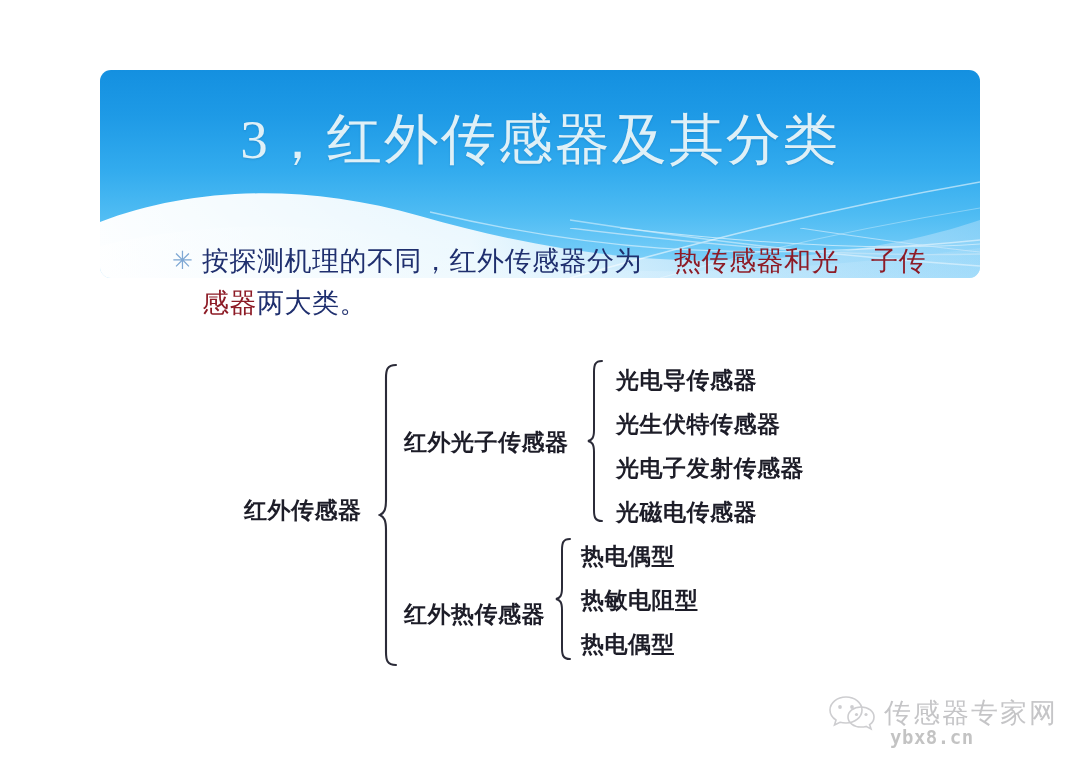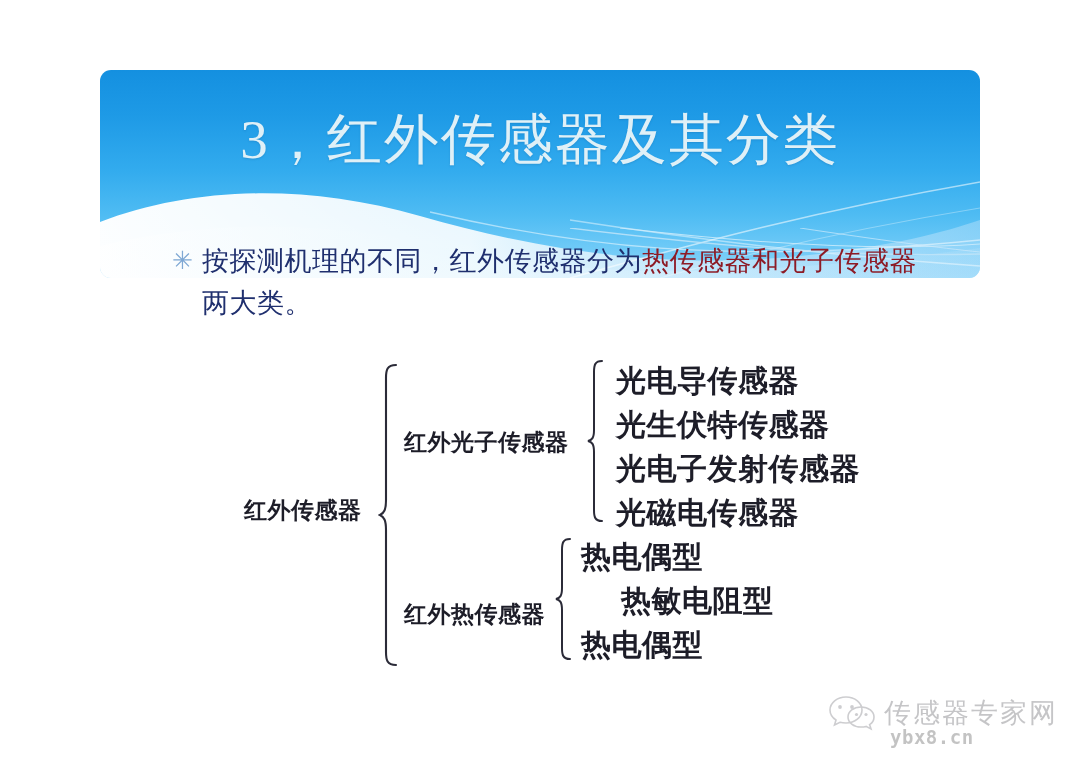--- a/index.html
+++ b/index.html
@@ -86,21 +86,21 @@
     font-family: "Liberation Sans", sans-serif;
   }
   #bullet-text {
     flex: 1 1 auto;
     font-family: "Liberation Serif", "DejaVu Serif", serif;
     font-size: 27px;
     line-height: 42px;
     letter-spacing: 0.5px;
   }
   .tx-navy { color: #1f2f6e; }
-  .tx-red  { color: #8d1b26; }
+  .tx-red  { color: #8d1b26; margin-left: 32px; }
 
   
   #tree-diagram {
     position: absolute;
     left: 236px;
     top: 356px;
     width: 650px;
     height: 320px;
     color: #20202c;
     font-family: "Liberation Serif", "DejaVu Serif", serif;
@@ -109,38 +109,38 @@
     position: absolute;
     font-size: 23px;
     line-height: 30px;
     letter-spacing: 0.5px;
     white-space: nowrap;
     color: #1d1d28;
     font-weight: bold;
   }
   .leaf-label {
     position: absolute;
-    font-size: 30px;
+    font-size: 23px;
     line-height: 30px;
     letter-spacing: 0.5px;
     white-space: nowrap;
     color: #1d1d28;
     font-weight: bold;
   }
   #root-label { left: 8px; top: 140px; }
   #branch1-label { left: 168px; top: 72px; }
   #branch2-label { left: 168px; top: 244px; }
 
   #b1-leaf0 { left: 380px; top: 10px; }
   #b1-leaf1 { left: 380px; top: 54px; }
   #b1-leaf2 { left: 380px; top: 98px; }
   #b1-leaf3 { left: 380px; top: 142px; }
 
   #b2-leaf0 { left: 345px; top: 186px; }
-  #b2-leaf1 { left: 345px; top: 230px; margin-left: 40px; }
+  #b2-leaf1 { left: 345px; top: 230px; }
   #b2-leaf2 { left: 345px; top: 274px; }
 
   .brace-svg { position: absolute; }
   #brace-root   { left: 142px; top: 6px; }
   #brace-b1     { left: 350px; top: 2px; }
   #brace-b2     { left: 318px; top: 180px; }
 
   
   #watermark {
     position: absolute;

